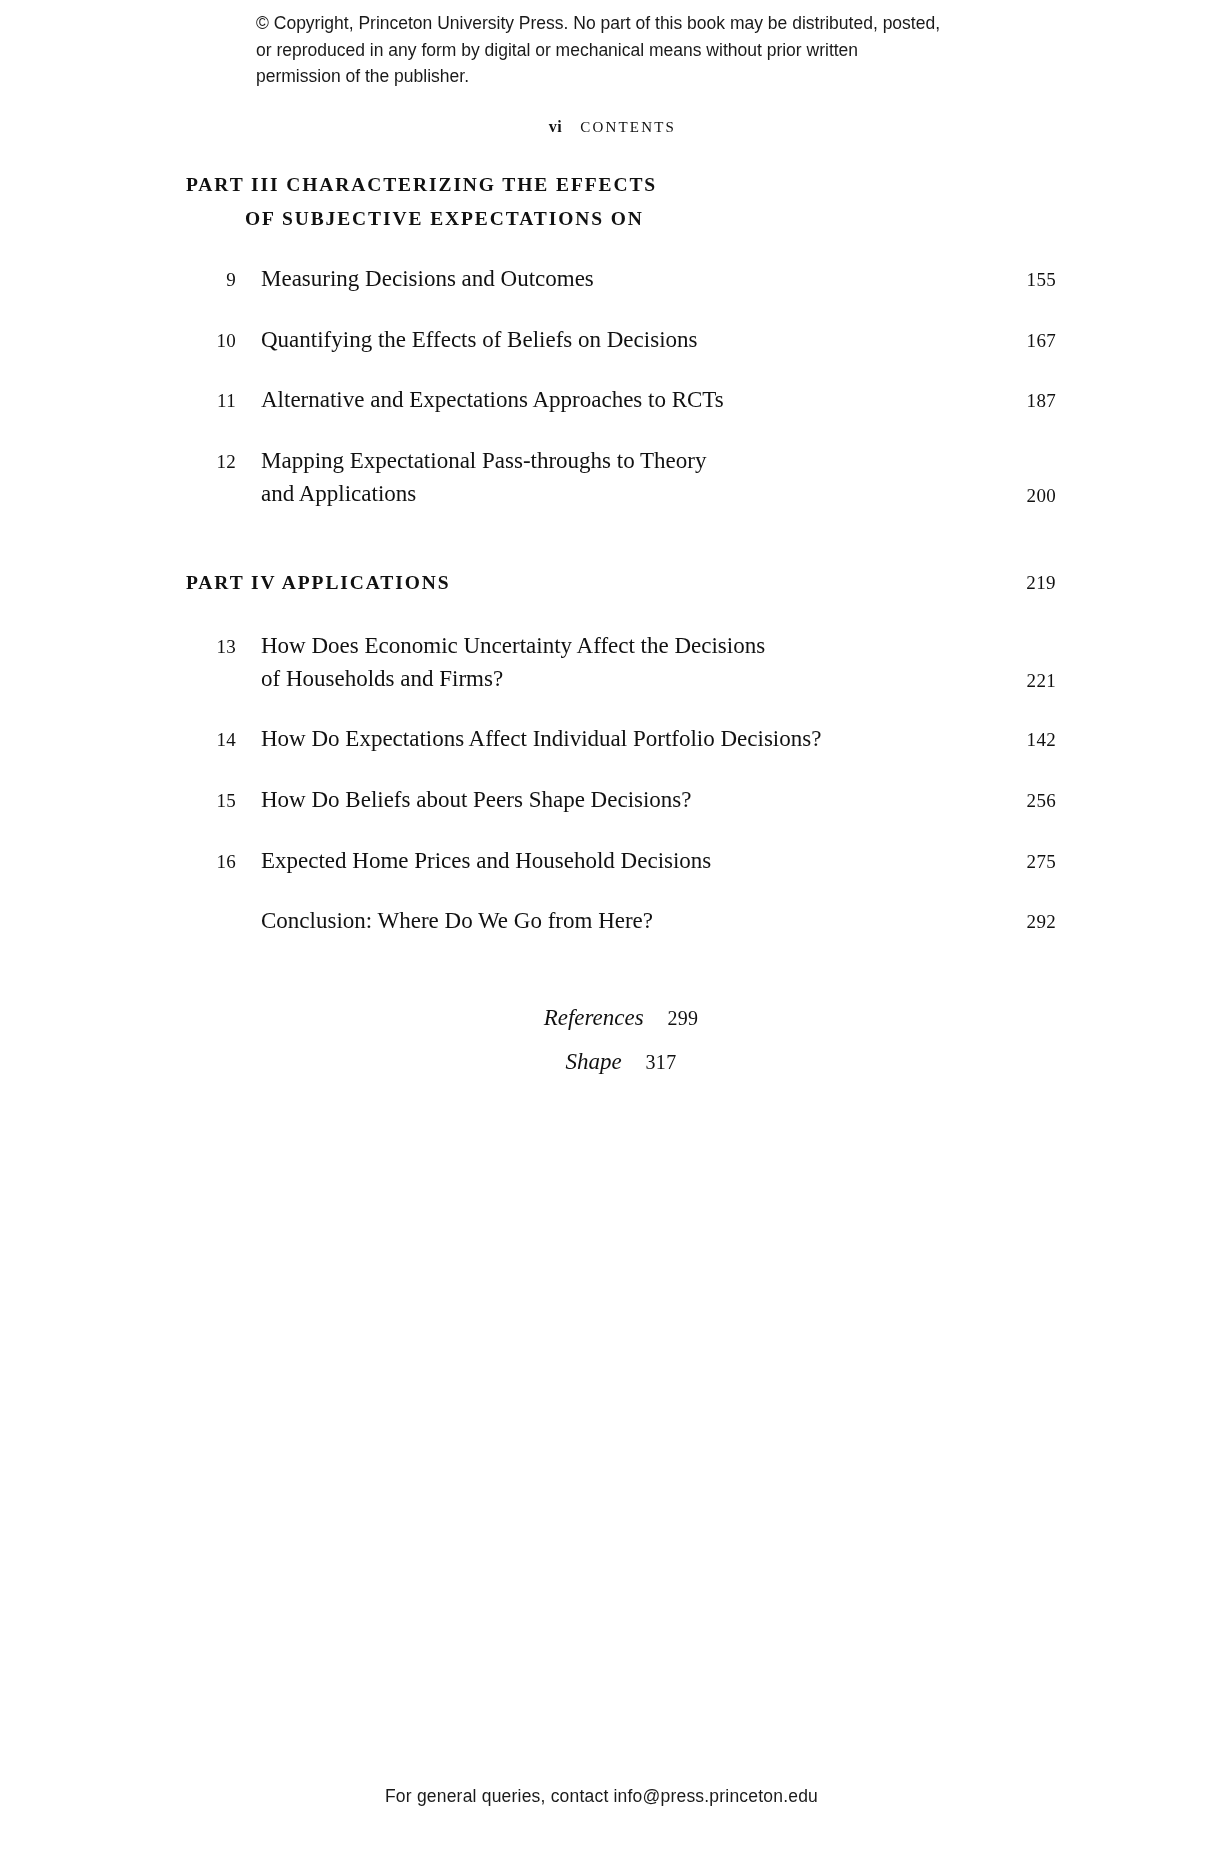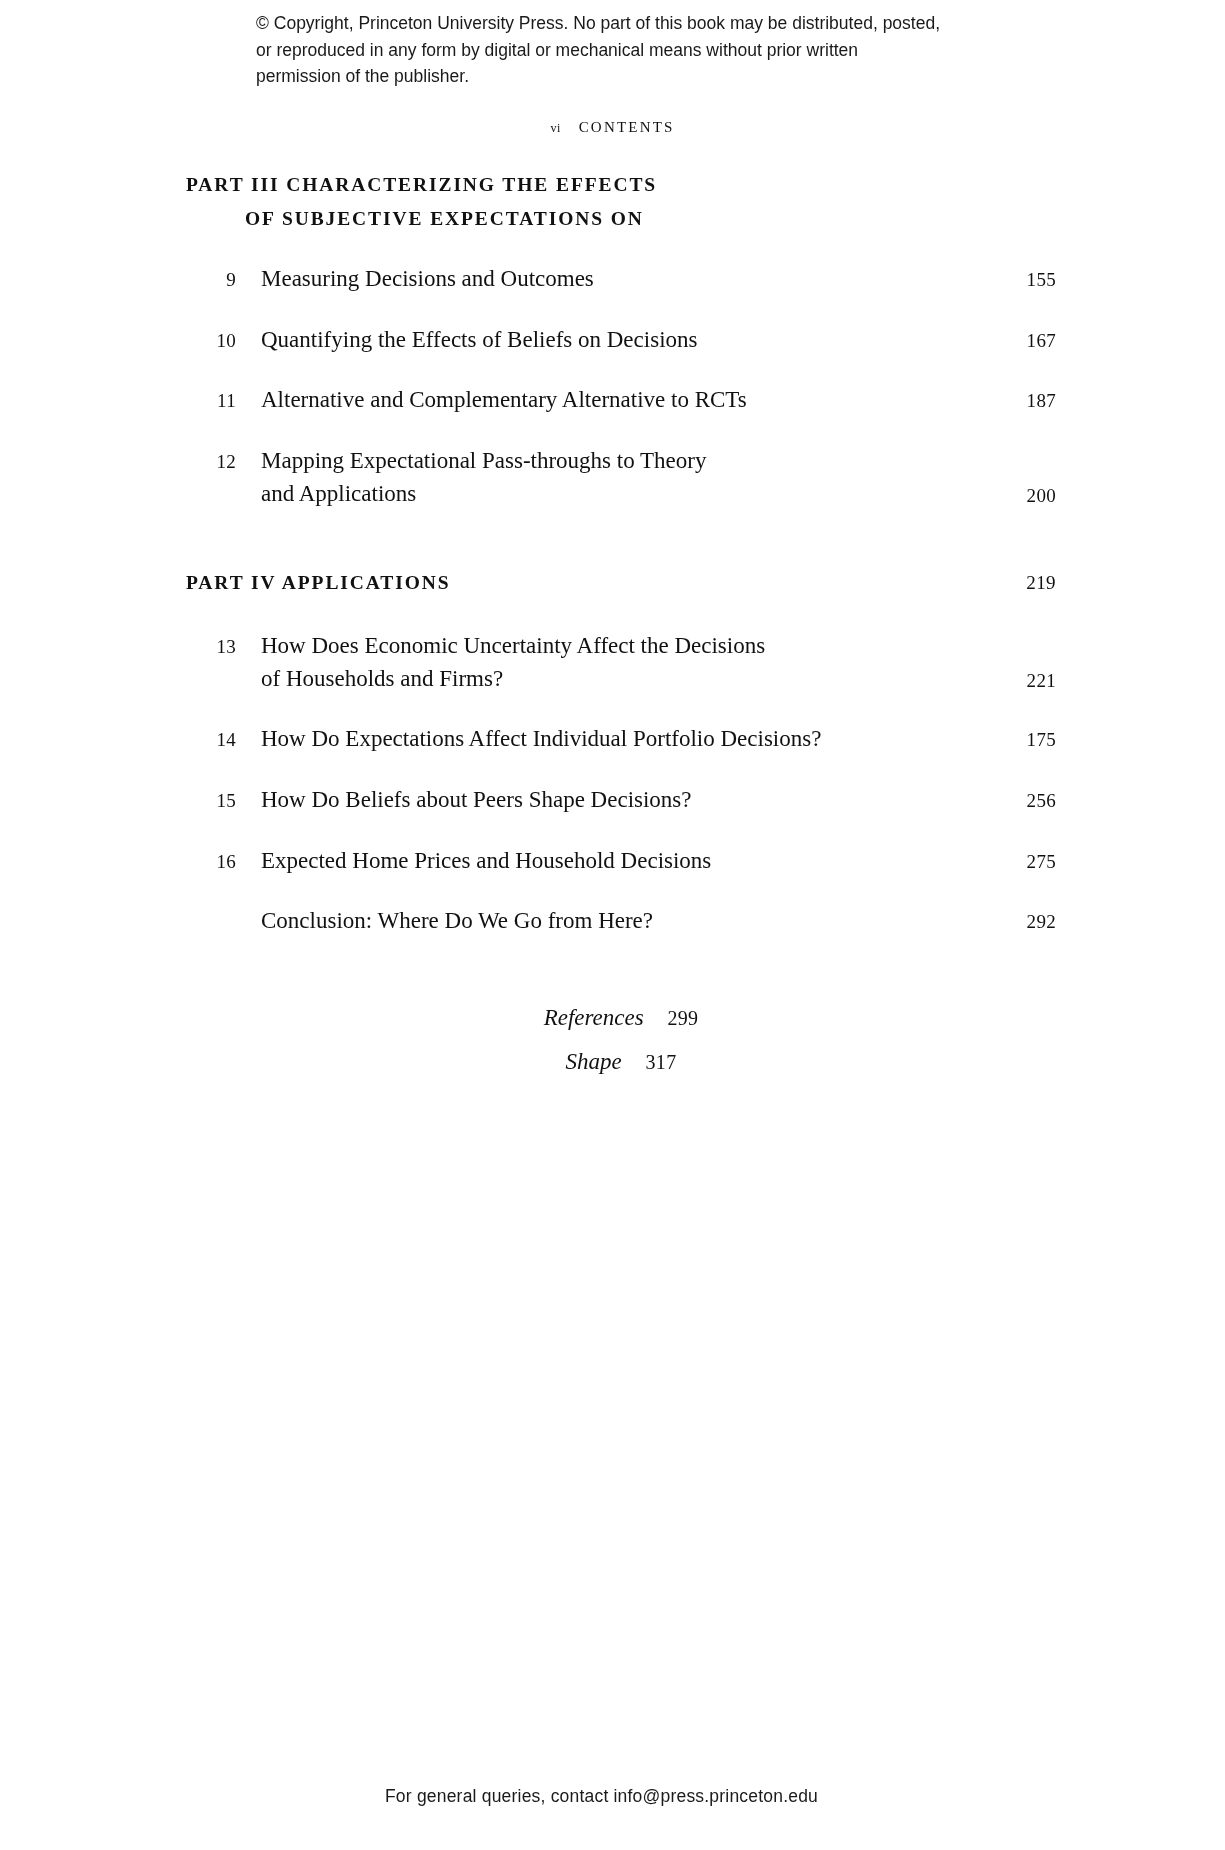--- a/index.html
+++ b/index.html
@@ -33,22 +33,23 @@
     position: absolute;
     left: 0;
     top: 118px;
     width: 1225px;
     text-align: center;
     font-family: "Liberation Serif", serif;
     font-size: 15.5px;
     color: #111111;
   }
   .running-head .folio {
-    font-size: 12px;
+    font-size: 16px;
     letter-spacing: 0.5px;
+    font-weight: bold;
   }
   .running-head .rh-label {
     letter-spacing: 2.2px;
     margin-left: 14px;
     font-size: 15px;
   }
 
   
   .toc {
     position: absolute;
@@ -186,21 +187,21 @@
     <span class="num">10</span>
     <span class="title">
       <span>Quantifying the Effects of Beliefs on Decisions</span>
     </span>
     <span class="page">167</span>
   </div>
 
   <div class="entry">
     <span class="num">11</span>
     <span class="title">
-      <span>Alternative and Complementary Alternative to RCTs</span>
+      <span>Alternative and Expectations Approaches to RCTs</span>
     </span>
     <span class="page">187</span>
   </div>
 
   <div class="entry two-line">
     <span class="num">12</span>
     <span class="title">
       <span>Mapping Expectational Pass-throughs to Theory</span>
       <span class="l2">and Applications</span>
     </span>
@@ -222,21 +223,21 @@
       <span class="l2">of Households and Firms?</span>
     </span>
     <span class="page">221</span>
   </div>
 
   <div class="entry">
     <span class="num">14</span>
     <span class="title">
       <span>How Do Expectations Affect Individual Portfolio Decisions?</span>
     </span>
-    <span class="page">175</span>
+    <span class="page">142</span>
   </div>
 
   <div class="entry">
     <span class="num">15</span>
     <span class="title">
       <span>How Do Beliefs about Peers Shape Decisions?</span>
     </span>
     <span class="page">256</span>
   </div>
 

